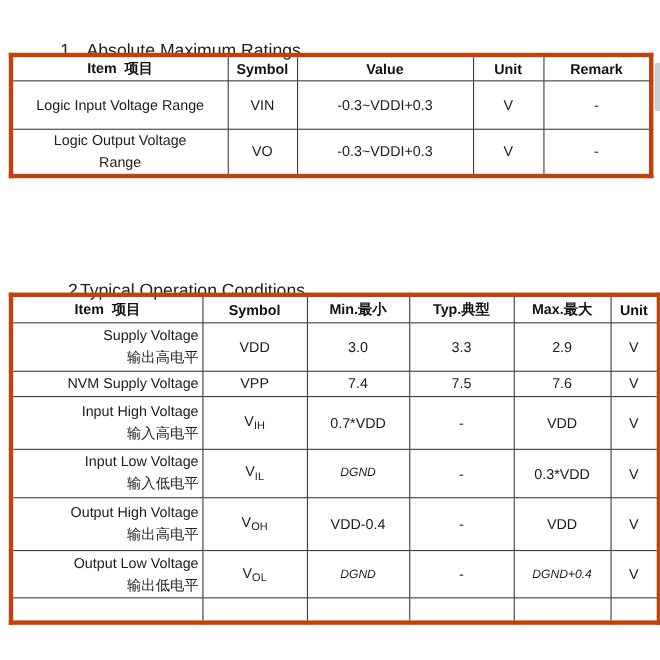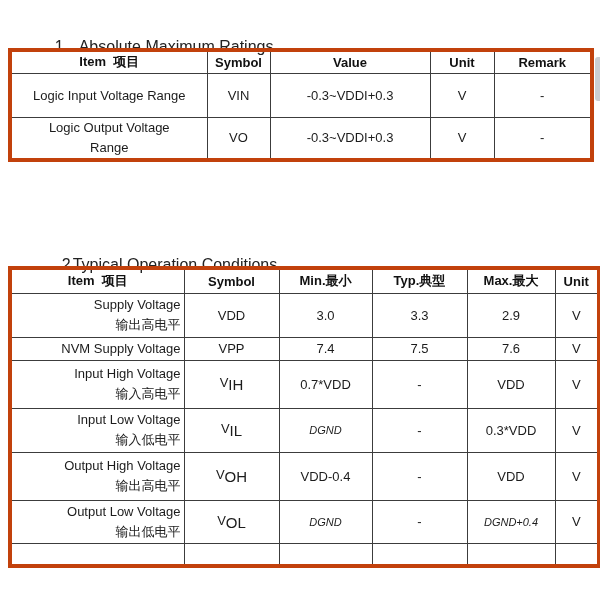--- a/index.html
+++ b/index.html
@@ -31,21 +31,21 @@
   #t2 tr:nth-child(2) { height:44px; }
   #t2 tr:nth-child(3) { height:23px;margin-top:36px; }
   #t2 tr:nth-child(4) { height:48px;padding-left:28px; }
   #t2 tr:nth-child(5) { height:44px; }
   #t2 tr:nth-child(6) { height:48px; }
   #t2 tr:nth-child(7) { height:43px; }
   #t2 tr:nth-child(8) { height:23px; }
   #t2 td.item { text-align:right; padding-left:7px; }
 
   .line { display:block; line-height:20px; }
-  .sub { font-size:15px; vertical-align:-3px; }
+  .sub { font-size:10px; vertical-align:-3px; }
   .small { font-size:11px;font-style:italic; }
 
   .edge-tab { position:absolute; right:0; top:57px; width:5px; height:44px;
               background:#cbced3; border-radius:3px 0 0 3px; }
 </style>
 </head>
 <body>
 
 <div>
 

